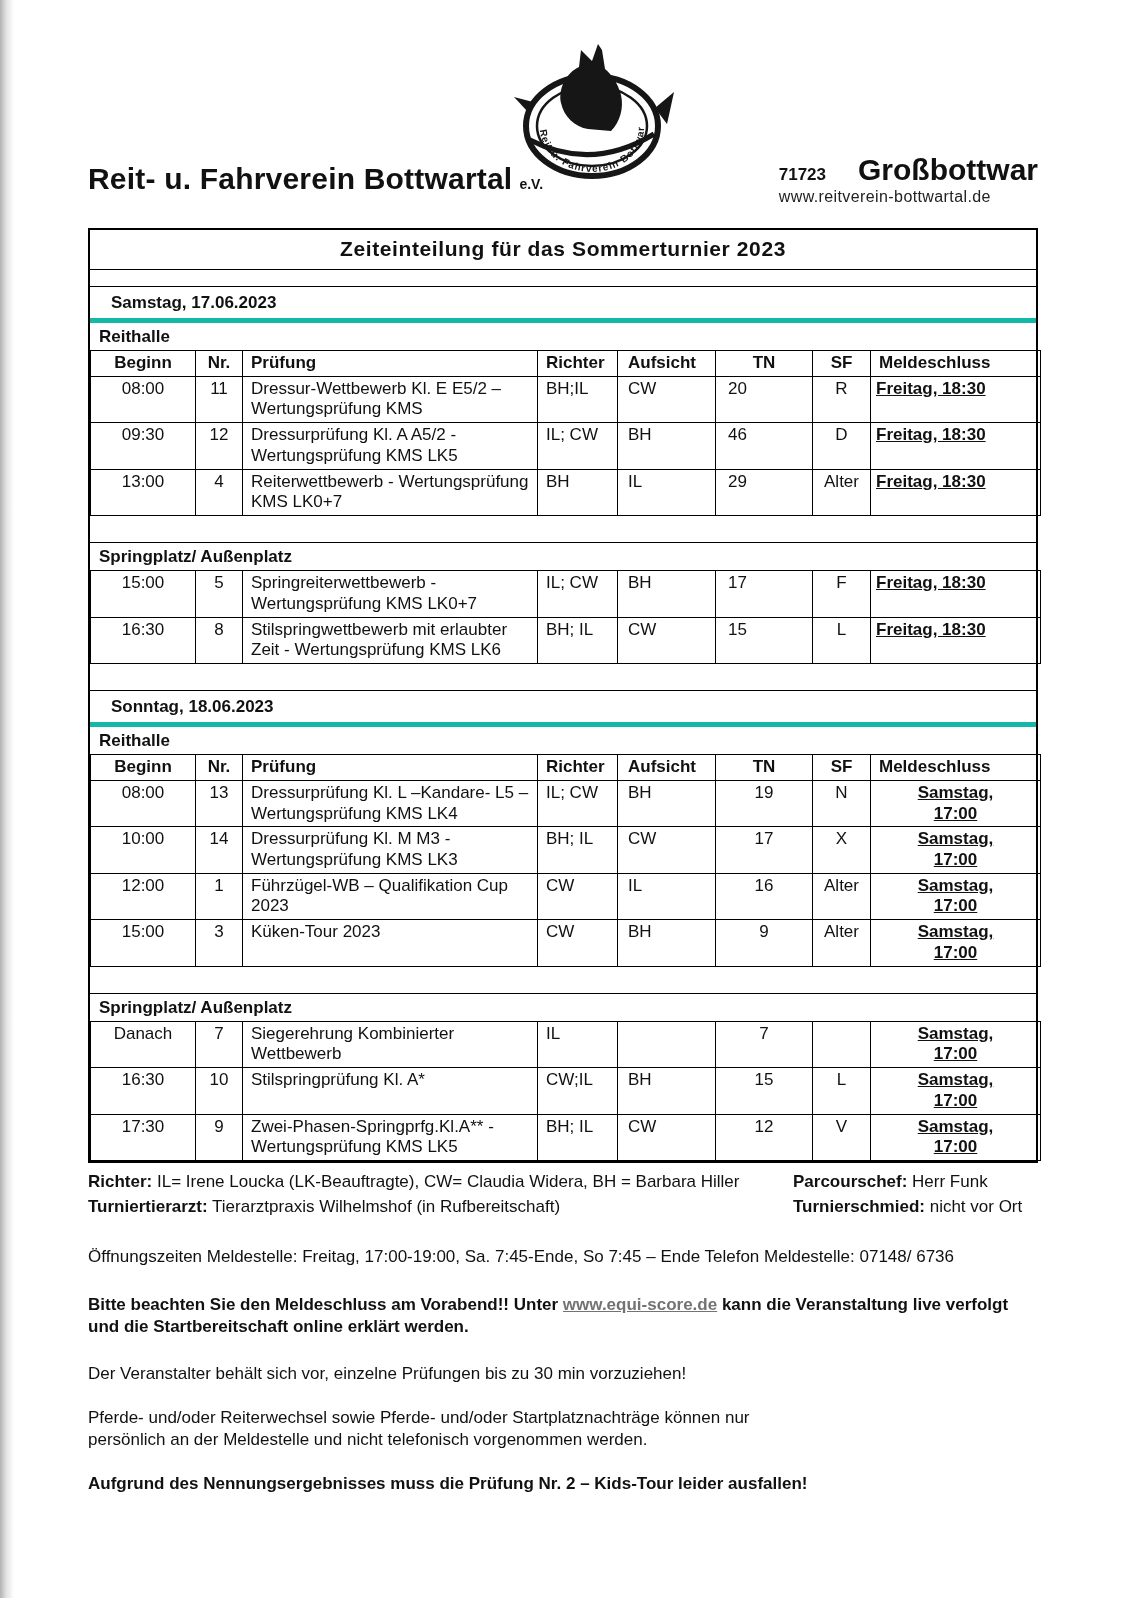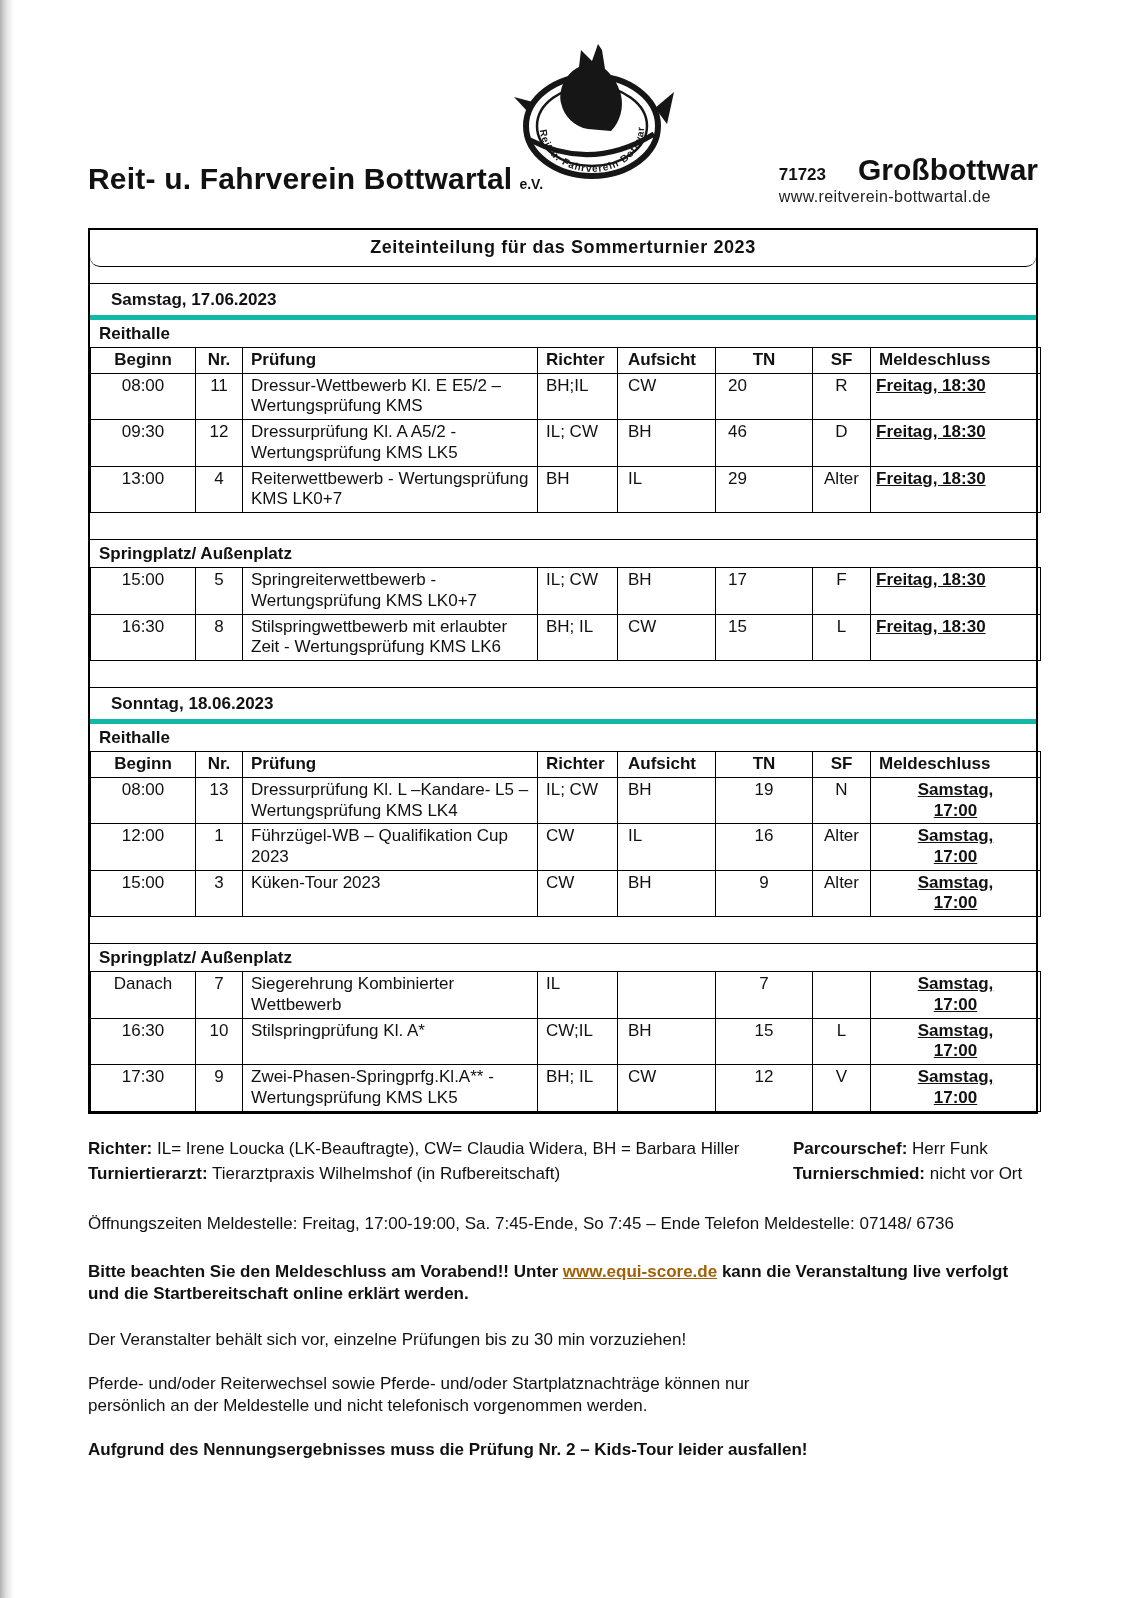--- a/index.html
+++ b/index.html
@@ -29,21 +29,21 @@
   .club-suffix { font-size: 14px; font-weight: bold; margin-left: 7px; }
   .logo { position: absolute; left: 420px; top: -12px; width: 170px; height: 152px; }
   .addr { position: absolute; right: 0; bottom: -4px; }
   .addr-line1 { display: flex; align-items: baseline; gap: 32px; justify-content: flex-start; }
   .plz { font-size: 17px; font-weight: bold; }
   .city { font-size: 30px; font-weight: bold; }
   .website { font-size: 16px; letter-spacing: .4px; color: #222; margin-top: 1px; text-decoration: none; }
   
   .schedule { border: 2px solid #000; }
   .band { font-weight: bold; font-size: 17px; padding: 4px 9px; }
-  .title-band { text-align: center; font-size: 18px; padding: 7px 9px 8px; border-bottom: 1px solid #000; letter-spacing: .6px; border-radius: 10px; }
+  .title-band { text-align: center; font-size: 21px; padding: 7px 9px 8px; border-bottom: 1px solid #000; letter-spacing: .6px; }
   .spacer-band { height: 17px; border-bottom: 1px solid #000; }
   .spacer-band.tall { height: 27px; }
   .day-band { padding: 6px 21px 5px; border-bottom: 5px solid #14b8a6; }
   .venue-band { padding: 4px 9px 3px; }
   table.grid { width: 100%; border-collapse: collapse; table-layout: fixed; font-size: 17px; }
   .grid th, .grid td { border: 1px solid #000; padding: 2px 5px; vertical-align: top; line-height: 1.22; }
   .grid th { font-weight: bold; height: 22px; }
   .grid td { height: 44px; }
   th.c-beginn, td.c-beginn { text-align: center; }
   th.c-nr, td.c-nr { text-align: center; }
@@ -52,26 +52,26 @@
   th.c-aufsicht, td.c-aufsicht { text-align: left; padding-left: 10px; }
   th.c-tn { text-align: center; }
   th.c-sf, td.c-sf { text-align: center; }
   th.c-meldeschluss { text-align: left; padding-left: 8px; }
   .day1 td.c-tn { text-align: left; padding-left: 12px; }
   .day2 td.c-tn { text-align: center; }
   .day1 td.c-meldeschluss { text-align: left; }
   .day2 td.c-meldeschluss { text-align: center; }
   .meld { font-weight: bold; text-decoration: underline; white-space: pre-line; }
   
-  .doc-footer { padding-top: 24px; font-size: 17px; line-height: 1.3; }
+  .doc-footer { padding-top: 8px; font-size: 17px; line-height: 1.3; }
   .officials { display: grid; grid-template-columns: 1fr 245px; column-gap: 18px; row-gap: 3px; }
   .lab { font-weight: bold; }
   .opening { margin-top: 28px; }
   .notice { margin-top: 26px; font-weight: bold; }
-  .notice a { color: #a16207; font-weight: bold; }
+  .notice a { color: #737373; font-weight: bold; }
   .note-1 { margin-top: 24px; }
   .note-2 { margin-top: 22px; max-width: 700px; }
   .note-3 { margin-top: 22px; font-weight: bold; }
 </style>
 </head>
 <body>
 
 <div class="page">
   <div class="scan-edge"></div>
 
@@ -238,20 +238,31 @@
             <td class="c-nr">13</td>
             <td class="c-pruefung">Dressurprüfung Kl. L –Kandare- L5 – Wertungsprüfung KMS LK4</td>
             <td class="c-richter">IL; CW</td>
             <td class="c-aufsicht">BH</td>
             <td class="c-tn">19</td>
             <td class="c-sf">N</td>
             <td class="c-meldeschluss"><span class="meld">Samstag,
 17:00</span></td>
           </tr>
           <tr>
+            <td class="c-beginn">10:00</td>
+            <td class="c-nr">14</td>
+            <td class="c-pruefung">Dressurprüfung Kl. M M3 - Wertungsprüfung KMS LK3</td>
+            <td class="c-richter">BH; IL</td>
+            <td class="c-aufsicht">CW</td>
+            <td class="c-tn">17</td>
+            <td class="c-sf">X</td>
+            <td class="c-meldeschluss"><span class="meld">Samstag,
+17:00</span></td>
+          </tr>
+          <tr>
             <td class="c-beginn">12:00</td>
             <td class="c-nr">1</td>
             <td class="c-pruefung">Führzügel-WB – Qualifikation Cup 2023</td>
             <td class="c-richter">CW</td>
             <td class="c-aufsicht">IL</td>
             <td class="c-tn">16</td>
             <td class="c-sf">Alter</td>
             <td class="c-meldeschluss"><span class="meld">Samstag,
 17:00</span></td>
           </tr>

